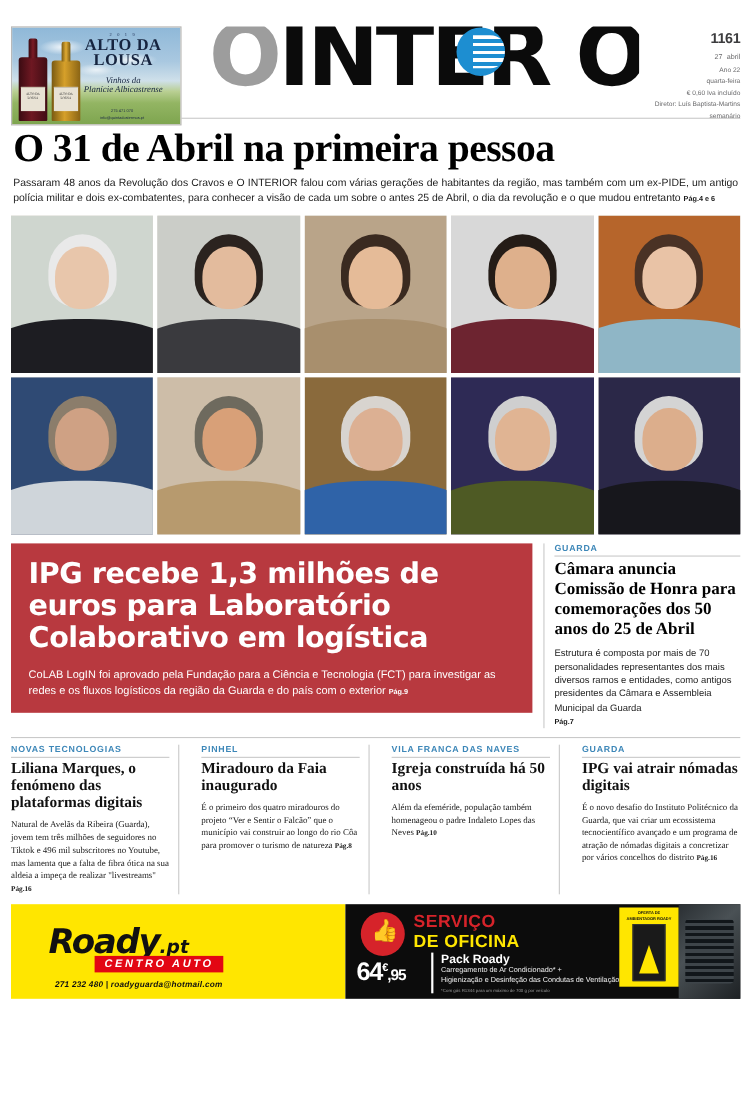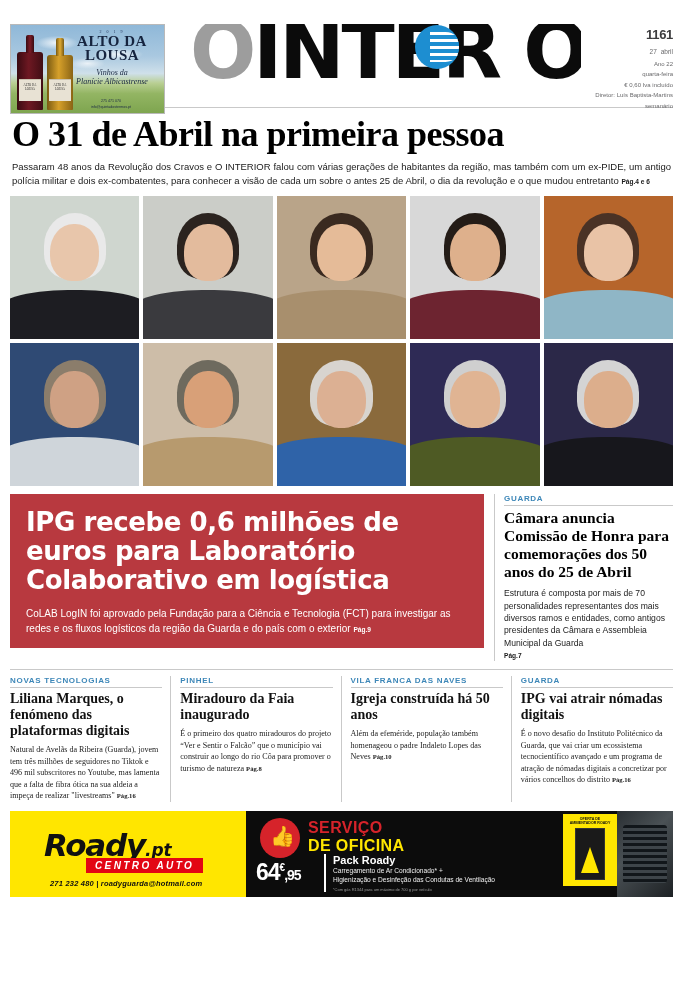--- a/index.html
+++ b/index.html
@@ -76,29 +76,29 @@
   .redbox p { font-size: 10px; line-height: 1.5; margin-top: 11px; }
   .redbox .pg { color: #fff; }
 
   .mid-right { flex: 1 1 auto; border-left: 1px solid #c9c9c9; padding-left: 9px; }
   .kicker { font-size: 8px; font-weight: 700; letter-spacing: .7px; color: #3d87b8; padding-bottom: 2px; }
   .kicker-under { height: 1px; background: #c9c9c9; margin-bottom: 3px; }
   .mid-right h3 { font-family: "Liberation Serif", serif; font-weight: 700; font-size: 15.5px; line-height: 1.17; color: #000000; }
   .mid-right p { font-family: Liberation Sans, sans-serif; font-size: 8.6px; line-height: 1.44; color: #222; margin-top: 6px; }
 
   
-  .cols { display: flex; gap: 9px; border-top: 1px solid #c9c9c9; margin-top: 8px; padding-top: 6px; }
+  .cols { display: flex; gap: 20px; border-top: 1px solid #c9c9c9; margin-top: 8px; padding-top: 6px; }
   .col { flex: 1 1 0; padding-right: 8px; border-right: 1px solid #c9c9c9; }
   .col:last-child { border-right: none; padding-right: 0; }
   .col h4 { font-family: "Liberation Serif", serif; font-weight: 700; font-size: 14px; line-height: 1.14; color: #111; }
   .col p { font-family: "Liberation Serif", serif; font-size: 8.1px; line-height: 1.42; color: #222; margin-top: 5px; }
 
   
   .ad { margin-top: 9px; display: flex; height: 86px; }
-  .ad-yellow { width: 236px; background: #ffe600; position: relative; }
+  .ad-yellow { width: 304px; background: #ffe600; position: relative; }
   .roady-logo { position: absolute; left: 34px; top: 16px; font-family:"DejaVu Sans",sans-serif; font-weight: 700;
      font-style: italic; font-size: 31px; color: #111; letter-spacing: -1.2px; }
   .roady-pt { font-size: 17px; letter-spacing: 0; }
   .roady-centro { position: absolute; left: 76px; top: 47px; background: #e30613; color: #fff; font-weight: 700;
      font-size: 10px; letter-spacing: 2.4px; padding: 2px 9px; font-style: italic; }
   .roady-contact { position: absolute; left: 40px; bottom: 9px; font-size: 7.5px; font-weight: 700; font-style: italic; color: #111; letter-spacing: .2px;}
   .ad-black { flex: 1 1 auto; background: #0c0c0c; position: relative; color: #fff; }
   .svc-circle { position: absolute; left: 14px; top: 7px; width: 40px; height: 40px; border-radius: 50%; background: #d6232a; }
   .svc-thumb { position:absolute; left: 24px; top: 15px; font-size: 20px; color:#fff; line-height:1; }
   .svc-1 { position: absolute; left: 62px; top: 8px; font-weight: 700; font-size: 16px; color: #d6232a; letter-spacing: .4px; }
@@ -235,21 +235,21 @@
         <div class="bg" style="background:#2b2848"></div>
         <div class="torso" style="background:#17171c"></div>
         <div class="hair" style="background:#d4d4d4;left:26%;top:12%;width:48%;height:46%"></div>
         <div class="head" style="background:#dcae8c;left:31%;top:20%;width:38%;height:40%"></div>
       </div>
     </div>
 
   <div class="mid">
     <div class="mid-left">
       <div class="redbox">
-        <h2>IPG recebe 0,6 milhões de euros para Laboratório Colaborativo em logística</h2>
+        <h2>IPG recebe 1,3 milhões de euros para Laboratório Colaborativo em logística</h2>
         <p><span>CoLAB LogIN foi aprovado pela Fundação para a Ciência e Tecnologia (FCT) para investigar as redes e os fluxos logísticos da região da Guarda e do país com o exterior</span> <span class="pg">Pág.9</span></p>
       </div>
     </div>
     <div class="mid-right">
       <div class="kicker">GUARDA</div>
       <div class="kicker-under"></div>
       <h3>Câmara anuncia Comissão de Honra para comemorações dos 50 anos do 25 de Abril</h3>
       <p><span>Estrutura é composta por mais de 70 personalidades representantes dos mais diversos ramos e entidades, como antigos presidentes da Câmara e Assembleia Municipal da Guarda</span><br><span class="pg">Pág.7</span></p>
     </div>
   </div>

